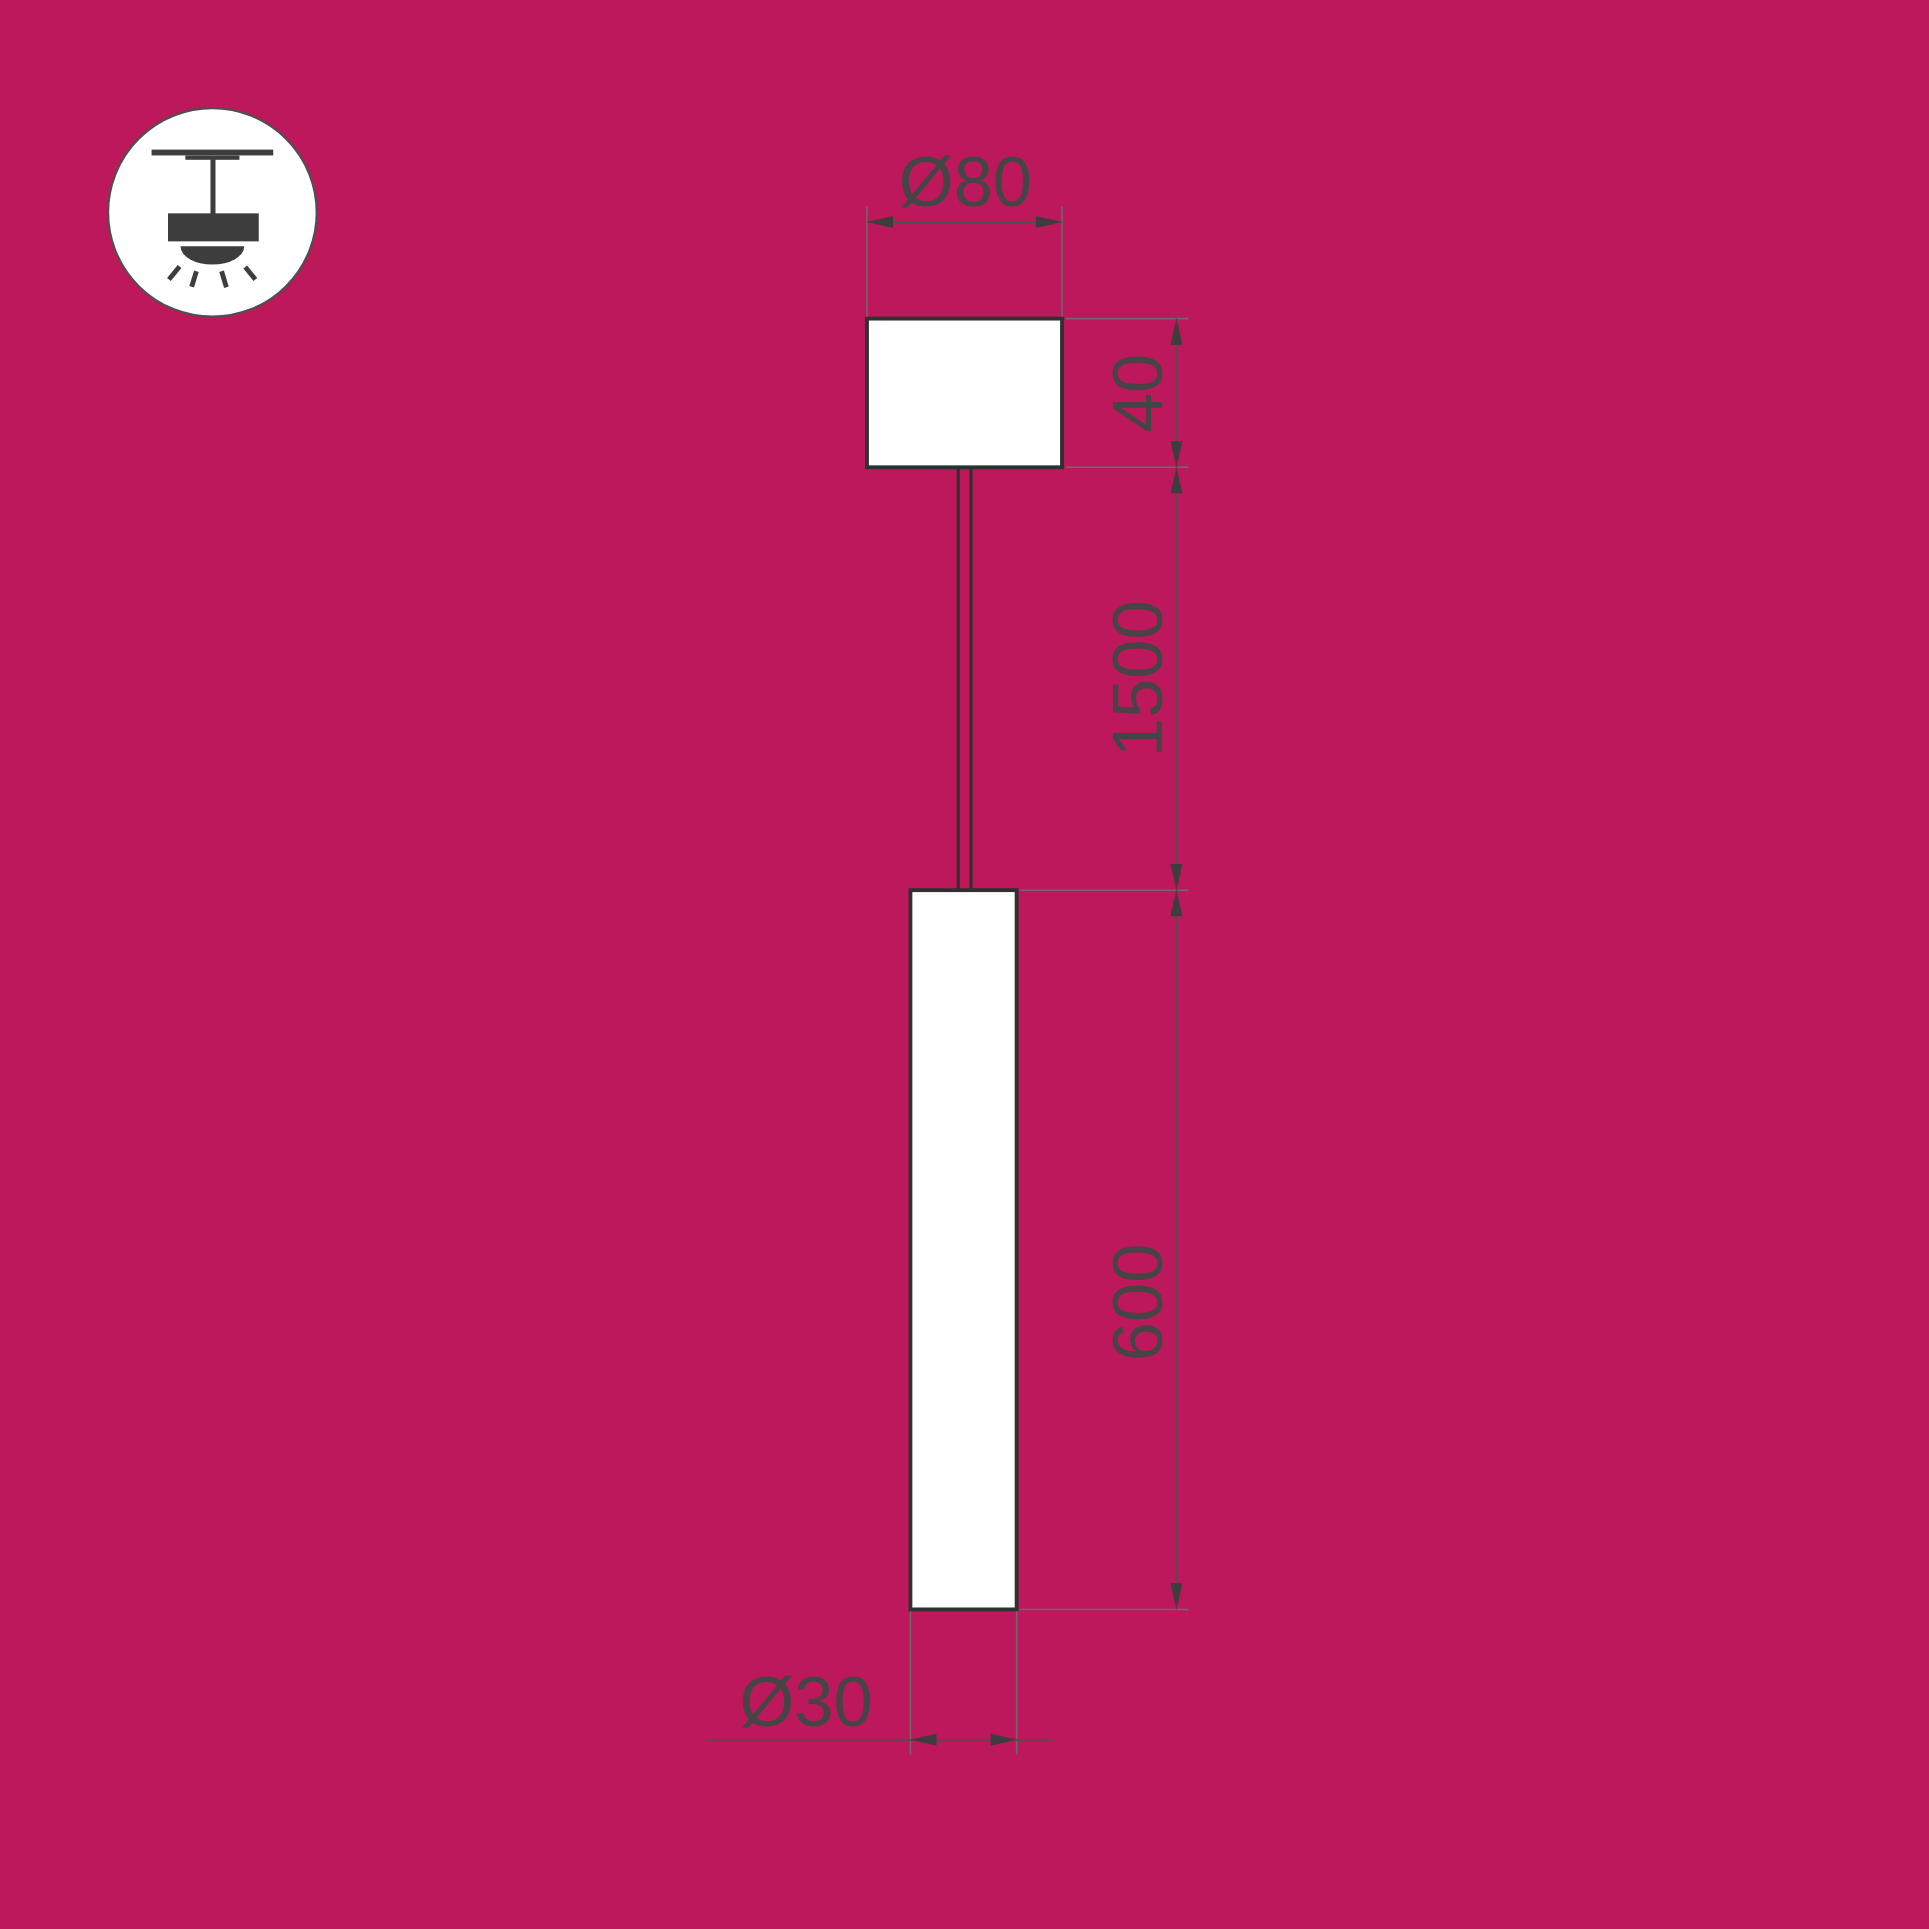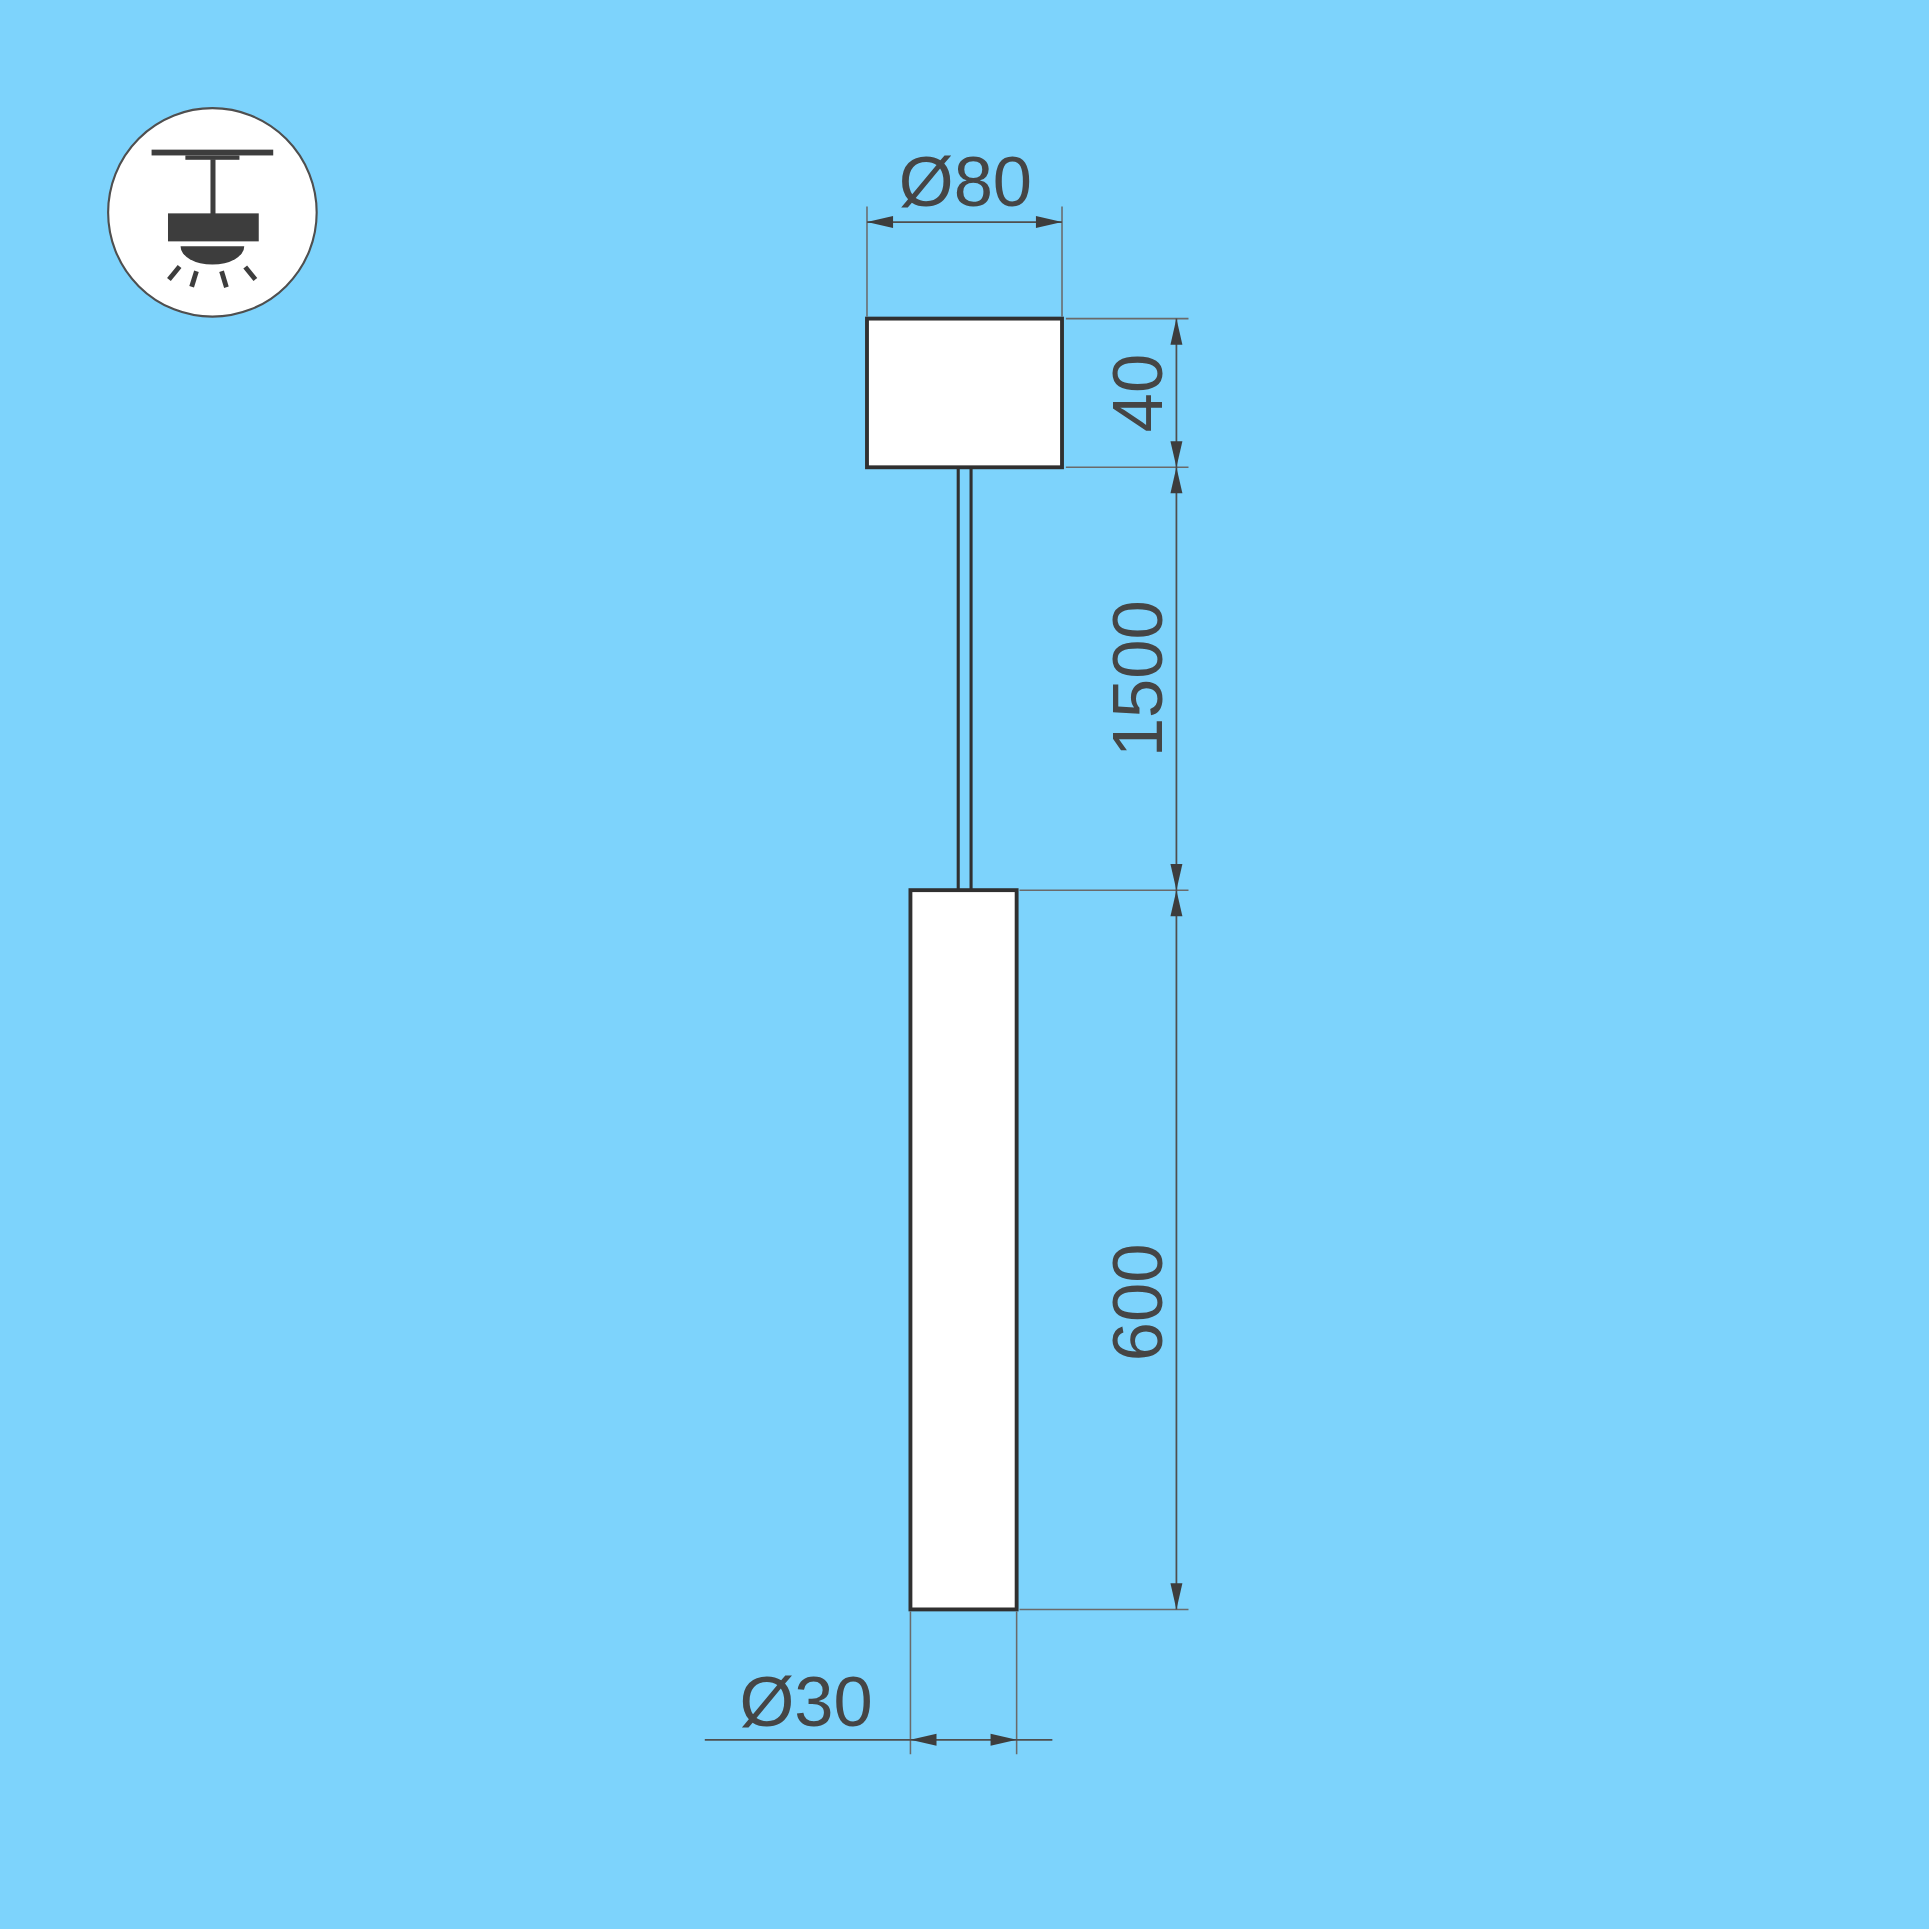--- a/index.html
+++ b/index.html
@@ -4,21 +4,21 @@
 <style>
   html, body {
     margin: 0;
     padding: 0;
     background: #ffffff;
   }
   .page {
     position: relative;
     width: 1929px;
     height: 1929px;
-    background: #7dd3fc;
+    background: #be185d;
     font-family: "Liberation Sans", sans-serif;
     overflow: hidden;
   }
   svg.drawing {
     position: absolute;
     left: 0;
     top: 0;
     width: 1929px;
     height: 1929px;
     display: block;

